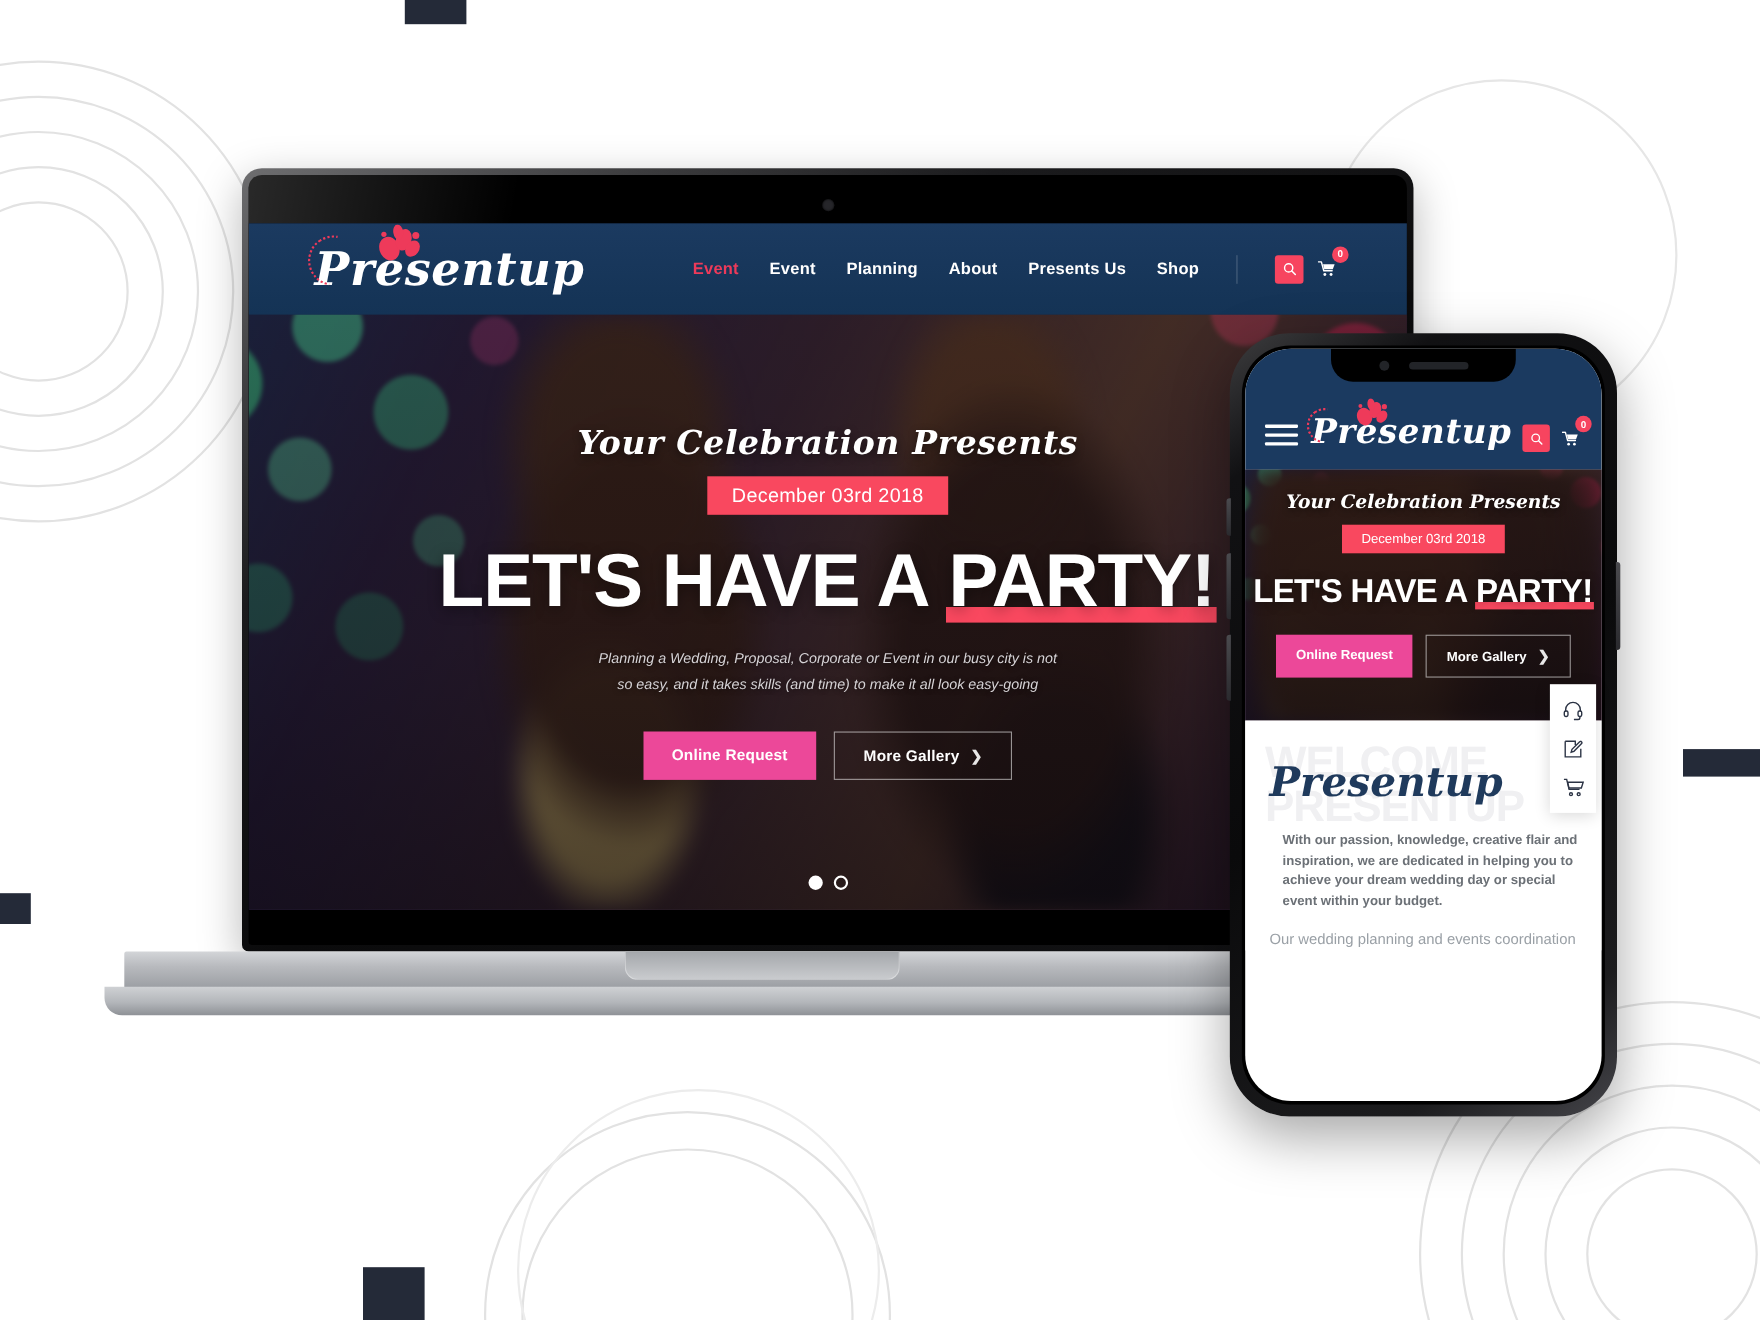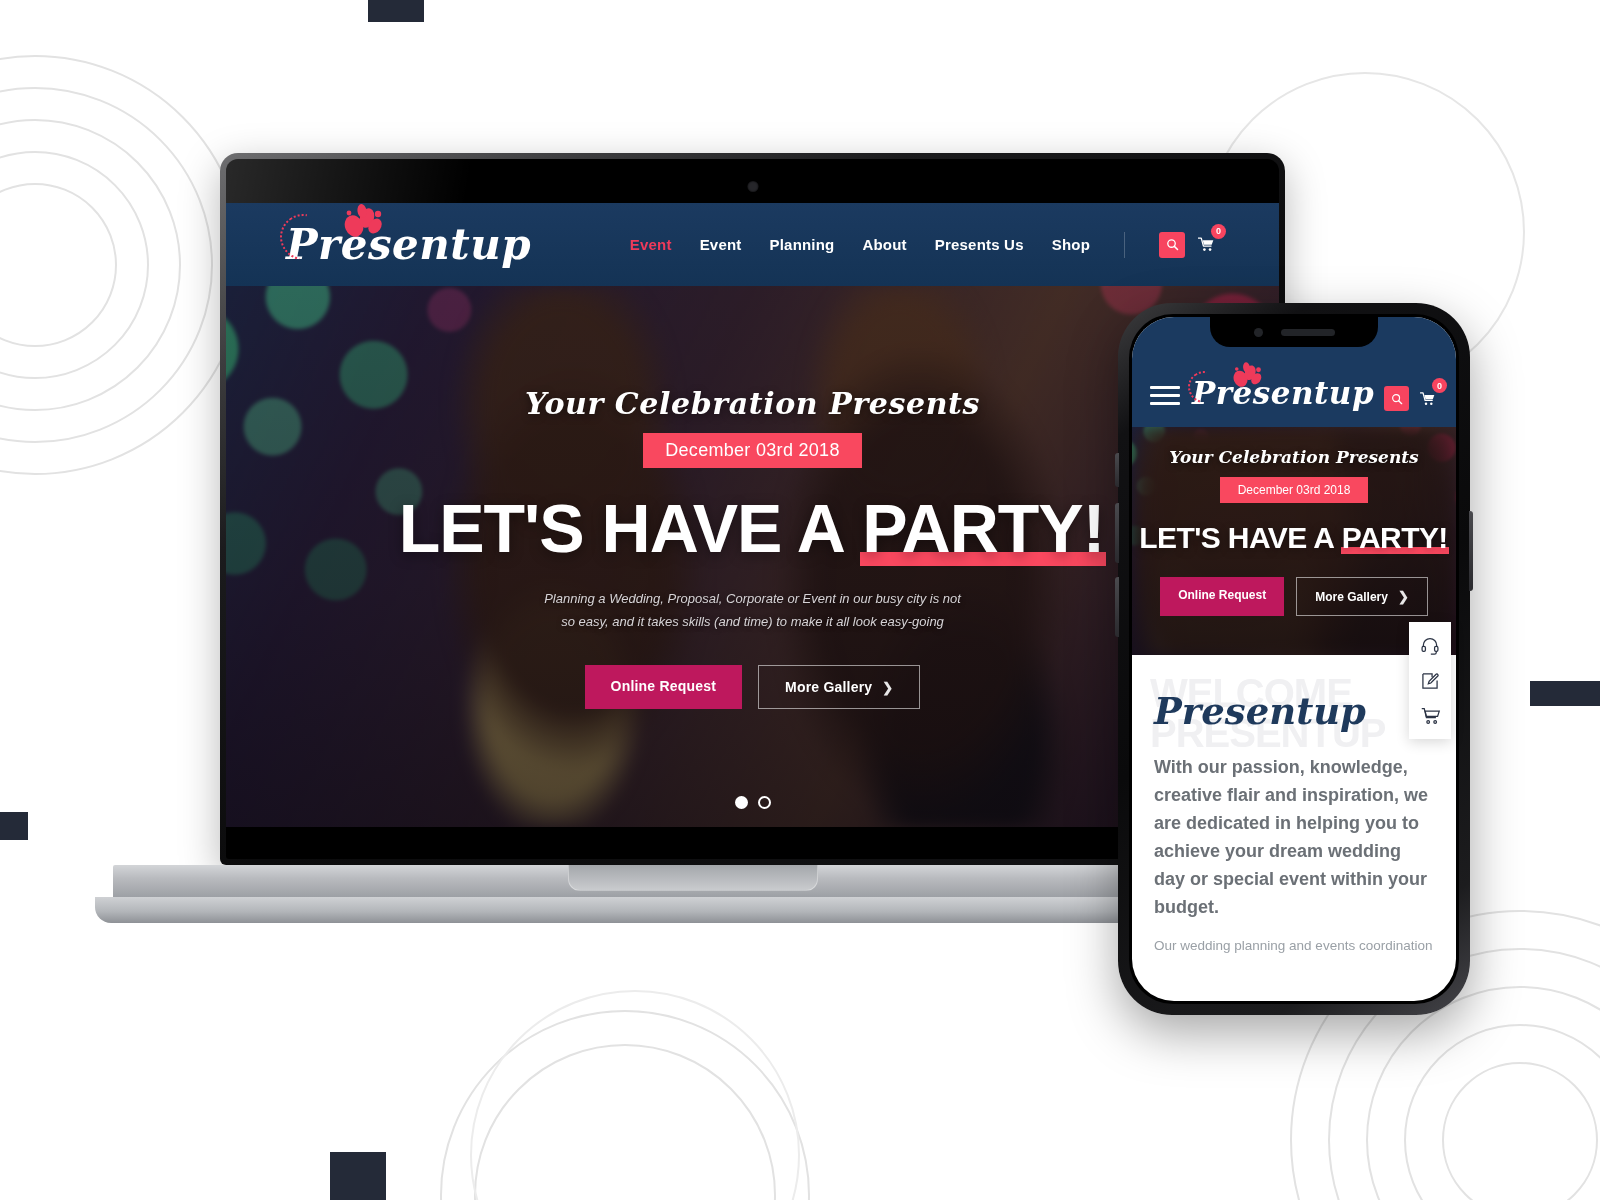--- a/index.html
+++ b/index.html
@@ -252,21 +252,21 @@
   }
   .hero-btns { margin-top: 32px; display: flex; gap: 16px; }
   .btn {
     font-size: 14px;
     font-weight: bold;
     padding: 13px 26px;
     cursor: pointer;
     letter-spacing: .2px;
     white-space: nowrap;
   }
-  .btn-primary { background: #be185d; color: #ffffff; }
+  .btn-primary { background: #ec4899; color: #ffffff; }
   .btn-ghost {
     background: transparent;
     color: #ffffff;
     border: 1px solid rgba(255,255,255,.55);
     display: flex; align-items: center; gap: 10px;
   }
   .chev { font-size: 13px; opacity: .9; }
   .hero-dots {
     position: absolute; left: 50%; bottom: 18px;
     transform: translateX(-50%);
@@ -385,22 +385,23 @@
   .m-about-title {
     position: relative;
     font-family: "DejaVu Serif", serif;
     font-style: italic; font-weight: bold;
     font-size: 37px; line-height: 1.22;
     color: #1f3a5c;
   }
   .m-about-strong {
     position: relative;
     margin-top: 20px;
-    font-size: 18px; font-weight: bold; line-height: 1.55;
+    font-size: 12px; font-weight: bold; line-height: 1.55;
     color: #6b7076;
+    margin-left: 12px;
   }
   .m-about-text {
     position: relative;
     margin-top: 14px;
     font-size: 13.5px; line-height: 1.6; color: #9aa0a6;
   }
 
   
   .side-widget {
     position: absolute;

